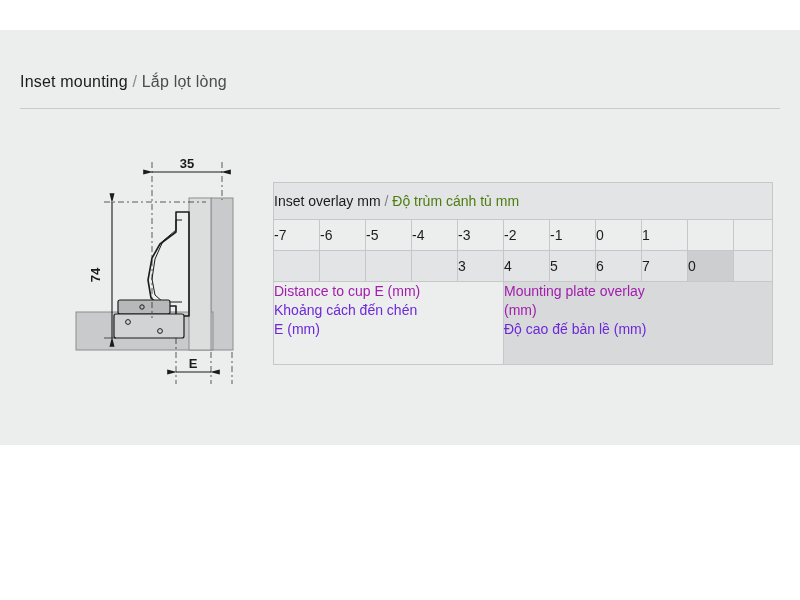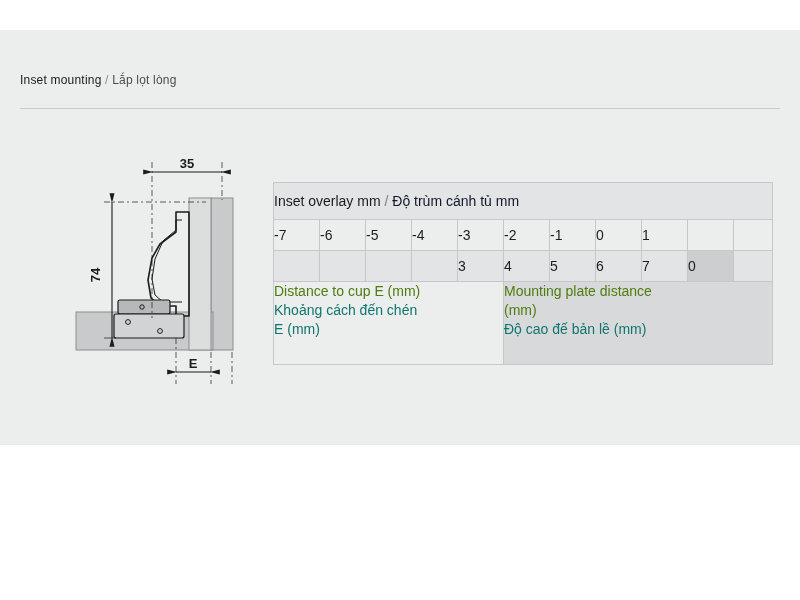--- a/index.html
+++ b/index.html
@@ -24,21 +24,21 @@
     left: 0;
     top: 30px;
     width: 800px;
     height: 415px;
     background: #eceded;
   }
   .title {
     position: absolute;
     left: 20px;
     top: 73px;
-    font-size: 12px;
+    font-size: 16px;
     letter-spacing: 0.2px;
     white-space: nowrap;
   }
   .title .t-main {
     color: #1b1b1b;
   }
   .title .t-sep {
     color: #8c8c8c;
   }
   .title .t-sub {
@@ -84,21 +84,21 @@
   }
   .hdr-row td {
     height: 36px;
     padding-left: 12px;
     font-size: 15.5px;
     background: #e3e4e5;
     border-bottom: 1px solid #b9babb;
   }
   .hdr-row td .h-main { color: #1b1b1b; }
   .hdr-row td .h-sep { color: #7f8081; }
-  .hdr-row td .h-sub { color: #0f172a; }
+  .hdr-row td .h-sub { color: #4d7c0f; }
 
   .num-row td {
     height: 30px;
     text-align: left;
     padding-left: 10px;
     font-size: 14px;
     background: #eceded;
   }
   .num-row td.shaded {
     background: #d8d9da;
@@ -122,22 +122,22 @@
     padding: 8px 10px 8px 12px;
     font-size: 14.5px;
     line-height: 1.35;
   }
   .legend-left {
     background: #eceded;
   }
   .legend-right {
     background: #d8d9da;
   }
-  .leg-main { color: #4d7c0f; display: block; }
-  .leg-sub  { color: #0f766e; display: block; }
+  .leg-main { color: #a21caf; display: block; }
+  .leg-sub  { color: #6d28d9; display: block; }
 
   .dim-label {
     font-family: "Liberation Sans", sans-serif;
     font-size: 13px;
     font-weight: bold;
     fill: #1b1b1b;
   }
 </style>
 </head>
 <body>
@@ -251,21 +251,21 @@
           <td class="blank"></td>
         </tr>
 
         <tr class="legend-row">
           <td class="legend-left" colspan="5">
             <span class="leg-main">Distance to cup E (mm)</span>
             <span class="leg-sub">Khoảng cách đến chén</span>
             <span class="leg-sub">E (mm)</span>
           </td>
           <td class="legend-right" colspan="6">
-            <span class="leg-main">Mounting plate distance</span>
+            <span class="leg-main">Mounting plate overlay</span>
             <span class="leg-main">(mm)</span>
             <span class="leg-sub">Độ cao đế bản lề (mm)</span>
           </td>
         </tr>
       </tbody>
     </table>
   </div>
 
 </div>
 

